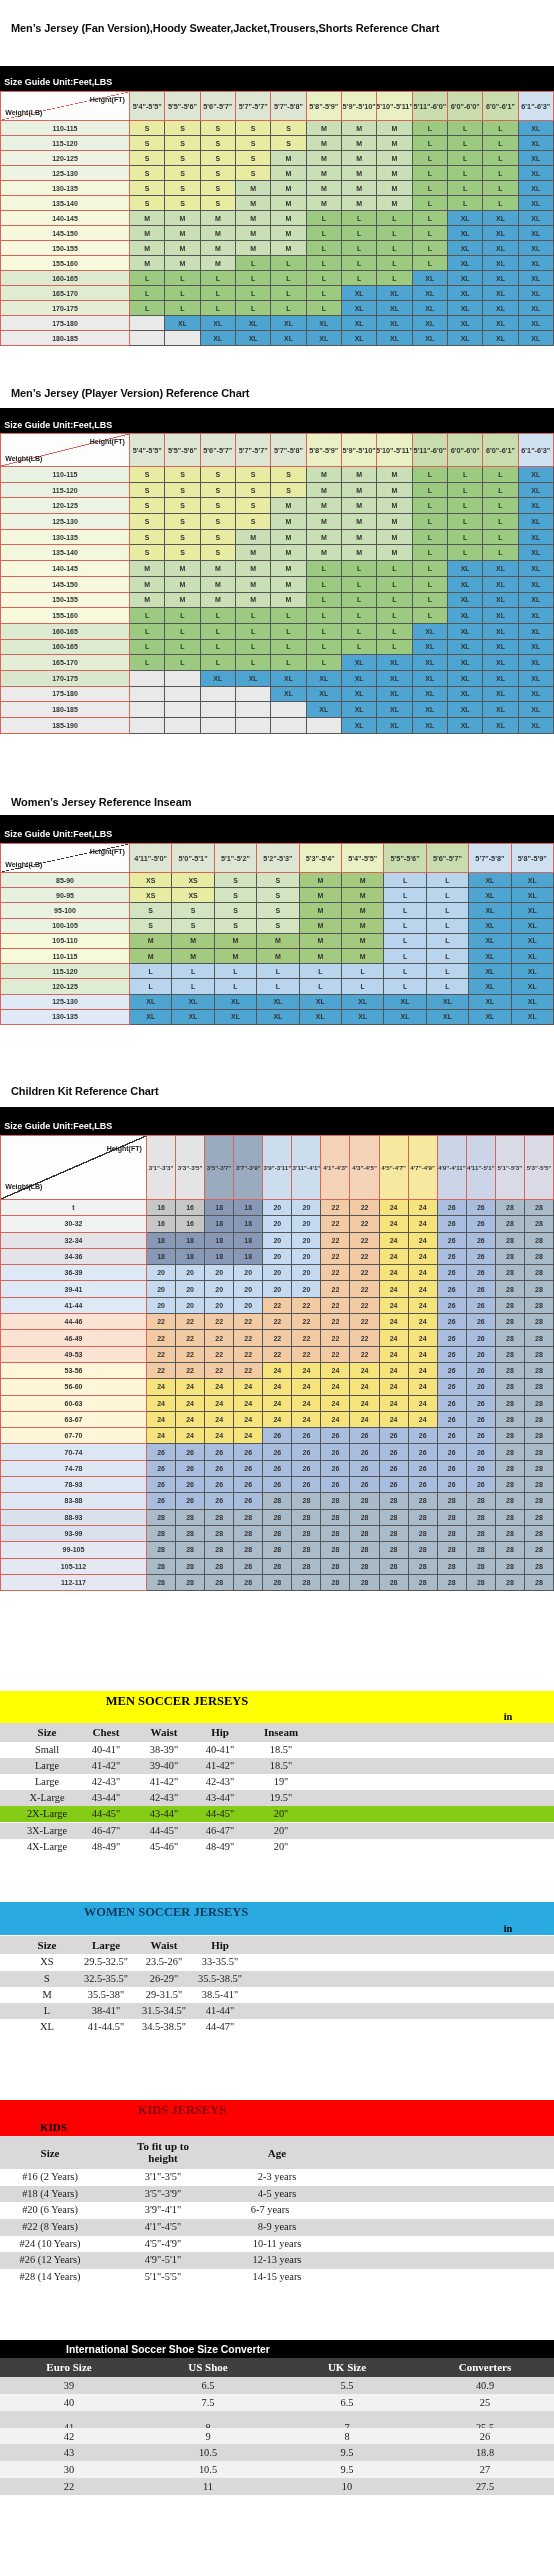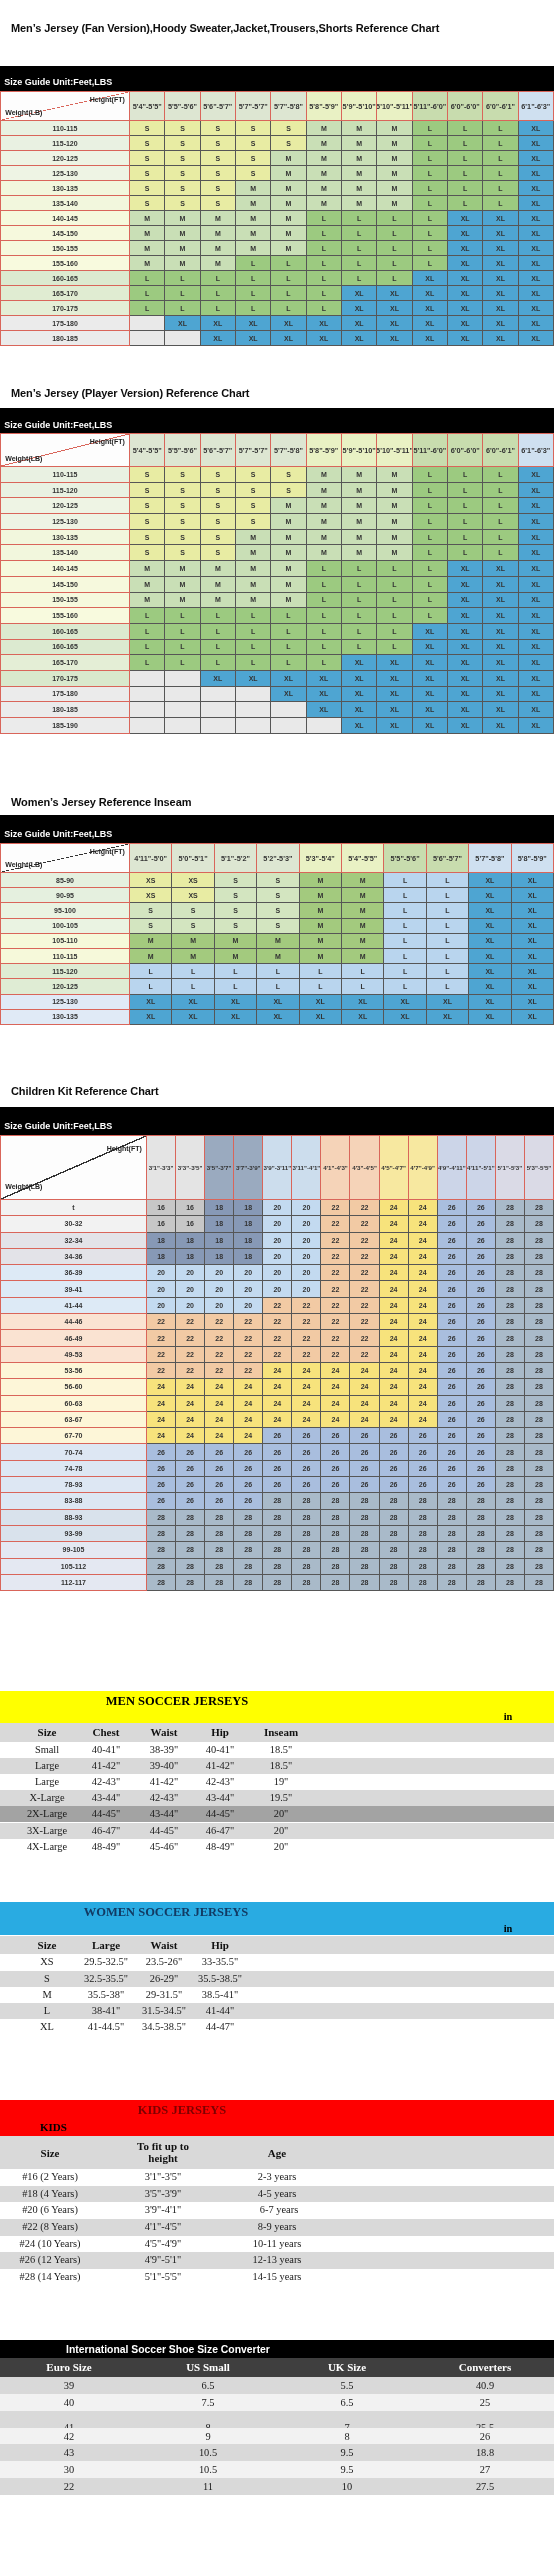--- a/index.html
+++ b/index.html
@@ -1031,21 +1031,21 @@
     <span class="cspan" style="left: 220px;">42-43"</span>
     <span class="cspan" style="left: 281px;">19"</span>
   </div>
 <div class="srow" style="top: 1790px; height: 16px; background: rgb(217, 217, 217);">
     <span class="cspan" style="left: 47px;">X-Large</span>
     <span class="cspan" style="left: 106px;">43-44"</span>
     <span class="cspan" style="left: 164px;">42-43"</span>
     <span class="cspan" style="left: 220px;">43-44"</span>
     <span class="cspan" style="left: 281px;">19.5"</span>
   </div>
-<div class="srow" style="top: 1806px; height: 16px; background: #a3a3a3;">
+<div class="srow" style="top: 1806px; height: 16px; background: #84cc16;">
     <span class="cspan" style="left: 47px;">2X-Large</span>
     <span class="cspan" style="left: 106px;">44-45"</span>
     <span class="cspan" style="left: 164px;">43-44"</span>
     <span class="cspan" style="left: 220px;">44-45"</span>
     <span class="cspan" style="left: 281px;">20"</span>
   </div>
 <div class="srow" style="top: 1823px; height: 16px; background: rgb(217, 217, 217);">
     <span class="cspan" style="left: 47px;">3X-Large</span>
     <span class="cspan" style="left: 106px;">46-47"</span>
     <span class="cspan" style="left: 164px;">44-45"</span>
@@ -1115,21 +1115,21 @@
     <span class="cspan" style="left: 277px;">2-3 years</span>
   </div>
 <div class="srow" style="top: 2186px; height: 16.6px; background: rgb(217, 217, 217);">
     <span class="cspan" style="left: 50px;">#18 (4 Years)</span>
     <span class="cspan" style="left: 163px;">3'5"-3'9"</span>
     <span class="cspan" style="left: 277px;">4-5 years</span>
   </div>
 <div class="srow" style="top: 2202px; height: 16.6px; background: rgb(255, 255, 255);">
     <span class="cspan" style="left: 50px;">#20 (6 Years)</span>
     <span class="cspan" style="left: 163px;">3'9"-4'1"</span>
-    <span class="cspan" style="left: 279px;">6-7 years</span>
+    <span class="cspan" style="left: 270px;">6-7 years</span>
   </div>
 <div class="srow" style="top: 2219px; height: 16.6px; background: rgb(217, 217, 217);">
     <span class="cspan" style="left: 50px;">#22 (8 Years)</span>
     <span class="cspan" style="left: 163px;">4'1"-4'5"</span>
     <span class="cspan" style="left: 277px;">8-9 years</span>
   </div>
 <div class="srow" style="top: 2236px; height: 16.6px; background: rgb(255, 255, 255);">
     <span class="cspan" style="left: 50px;">#24 (10 Years)</span>
     <span class="cspan" style="left: 163px;">4'5"-4'9"</span>
     <span class="cspan" style="left: 277px;">10-11 years</span>
@@ -1142,21 +1142,21 @@
 <div class="srow" style="top: 2269px; height: 16.6px; background: rgb(255, 255, 255);">
     <span class="cspan" style="left: 50px;">#28 (14 Years)</span>
     <span class="cspan" style="left: 163px;">5'1"-5'5"</span>
     <span class="cspan" style="left: 277px;">14-15 years</span>
   </div>
 <div class="srow" style="top: 2340px; height: 18.7px; background: rgb(0, 0, 0);">
     <span class="shoetitle" style="left: 168px; color: rgb(255, 255, 255);">International Soccer Shoe Size Converter</span>
   </div>
 <div class="srow" style="top: 2358px; height: 18.7px; background: rgb(63, 63, 63);">
     <span class="cspan hspan" style="left: 69px; color: rgb(255, 255, 255);">Euro Size</span>
-    <span class="cspan hspan" style="left: 208px; color: rgb(255, 255, 255);">US Small</span>
+    <span class="cspan hspan" style="left: 208px; color: rgb(255, 255, 255);">US Shoe</span>
     <span class="cspan hspan" style="left: 347px; color: rgb(255, 255, 255);">UK Size</span>
     <span class="cspan hspan" style="left: 485px; color: rgb(255, 255, 255);">Converters</span>
   </div>
 <div class="srow" style="top: 2377px; height: 17px; background: rgb(217, 217, 217);">
     <span class="cspan" style="left: 69px;">39</span>
     <span class="cspan" style="left: 208px;">6.5</span>
     <span class="cspan" style="left: 347px;">5.5</span>
     <span class="cspan" style="left: 485px;">40.9</span>
   </div>
 <div class="srow" style="top: 2394px; height: 17px; background: rgb(242, 242, 242);">

